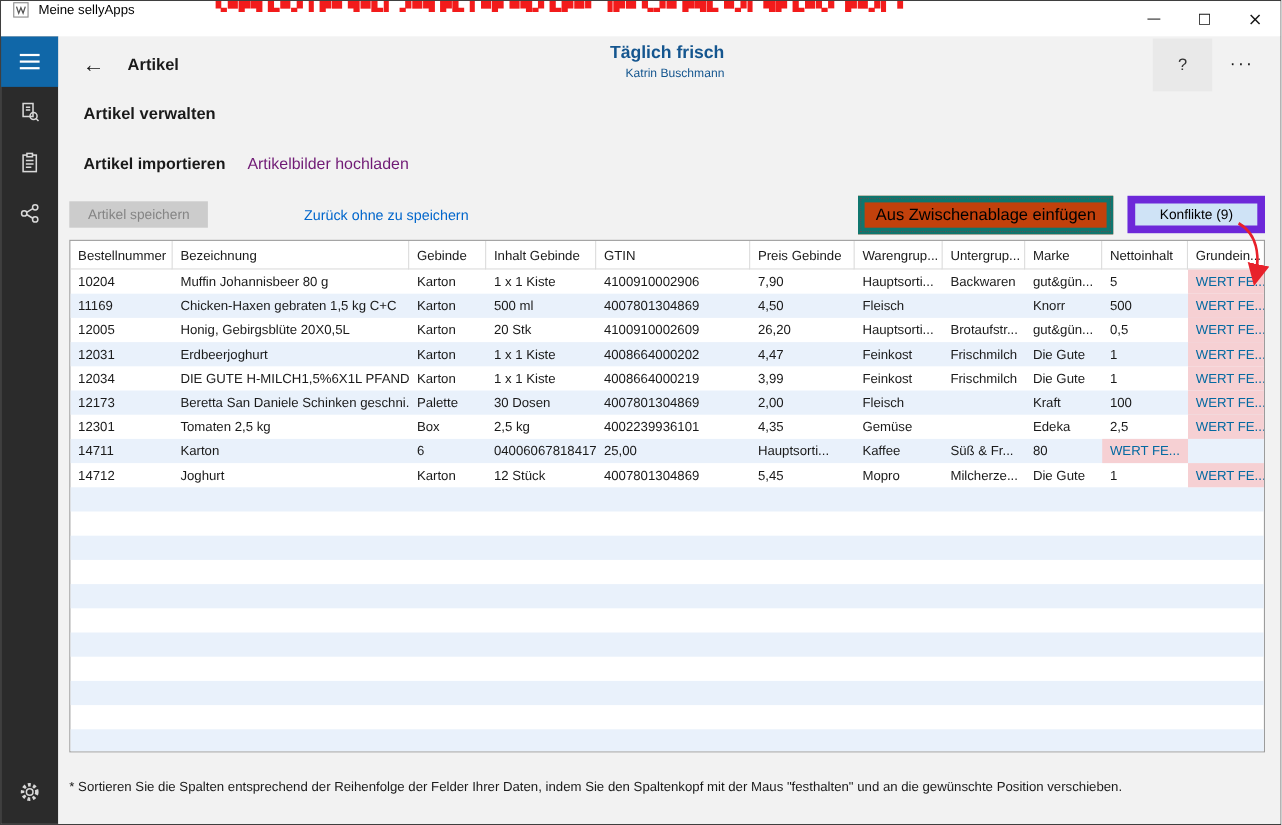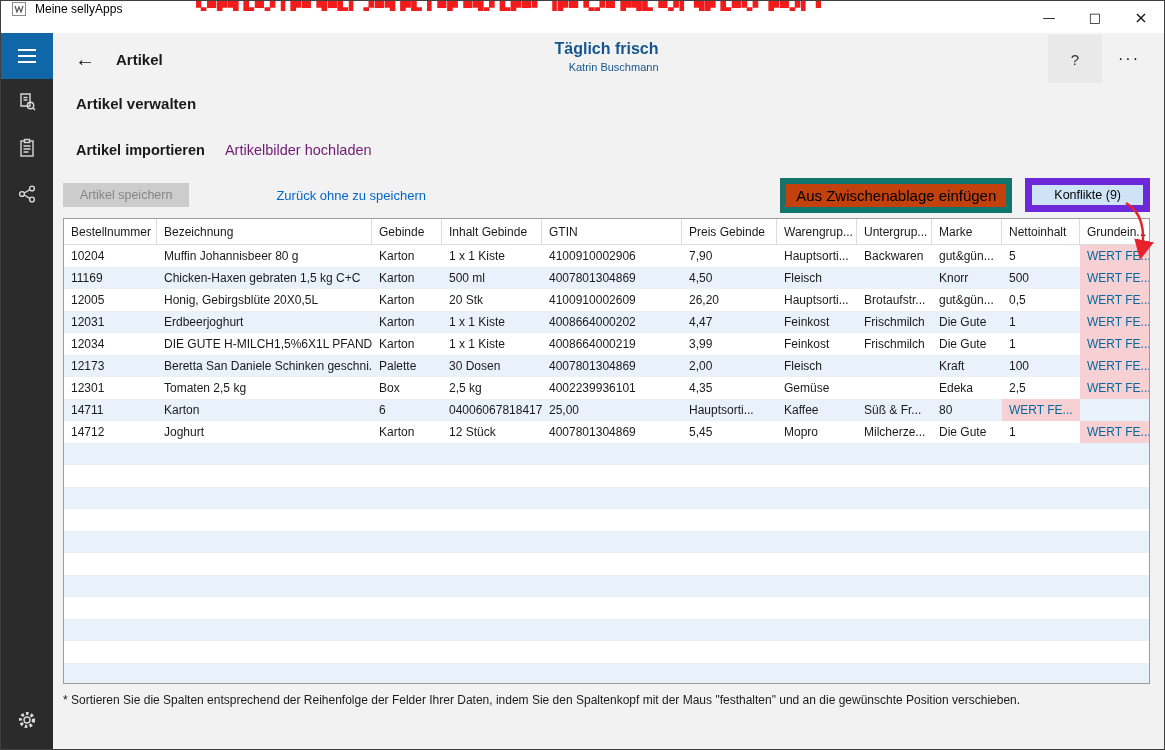--- a/index.html
+++ b/index.html
@@ -55,21 +55,21 @@
   
   .table-panel { margin-top:10px; height:466px; background:#fff; border:1px solid #9c9c9c; overflow:hidden; }
   .thead, .tr { display:grid; grid-template-columns:93px 215px 70px 100px 140px 95px 80px 75px 70px 78px 71px; }
   .thead { height:26px; }
   .th { font-size:12px; display:flex; align-items:center; padding:0 7px; border-right:1px solid #dcdcdc; border-bottom:1px solid #dcdcdc; white-space:nowrap; overflow:hidden; cursor:default; }
   .tr { height:22px; }
   .tr.alt { background:#e9f1fb; }
   .td { font-size:12px; line-height:22px; padding:0 7px; white-space:nowrap; overflow:hidden; }
   .td.conflict { background:#f6d0d3; color:#0369a1; }
 
-  .footnote { margin-top:9px; font-size:12px; color:#1a1a1a; }
+  .footnote { margin-top:24px; font-size:12px; color:#1a1a1a; }
 
   .annot-arrow { position:absolute; left:0; top:0; pointer-events:none; z-index:6; }
 </style>
 </head>
 <body>
 
 <div class="window">
 
   <div class="titlebar">
     <div class="titlebar-left">

